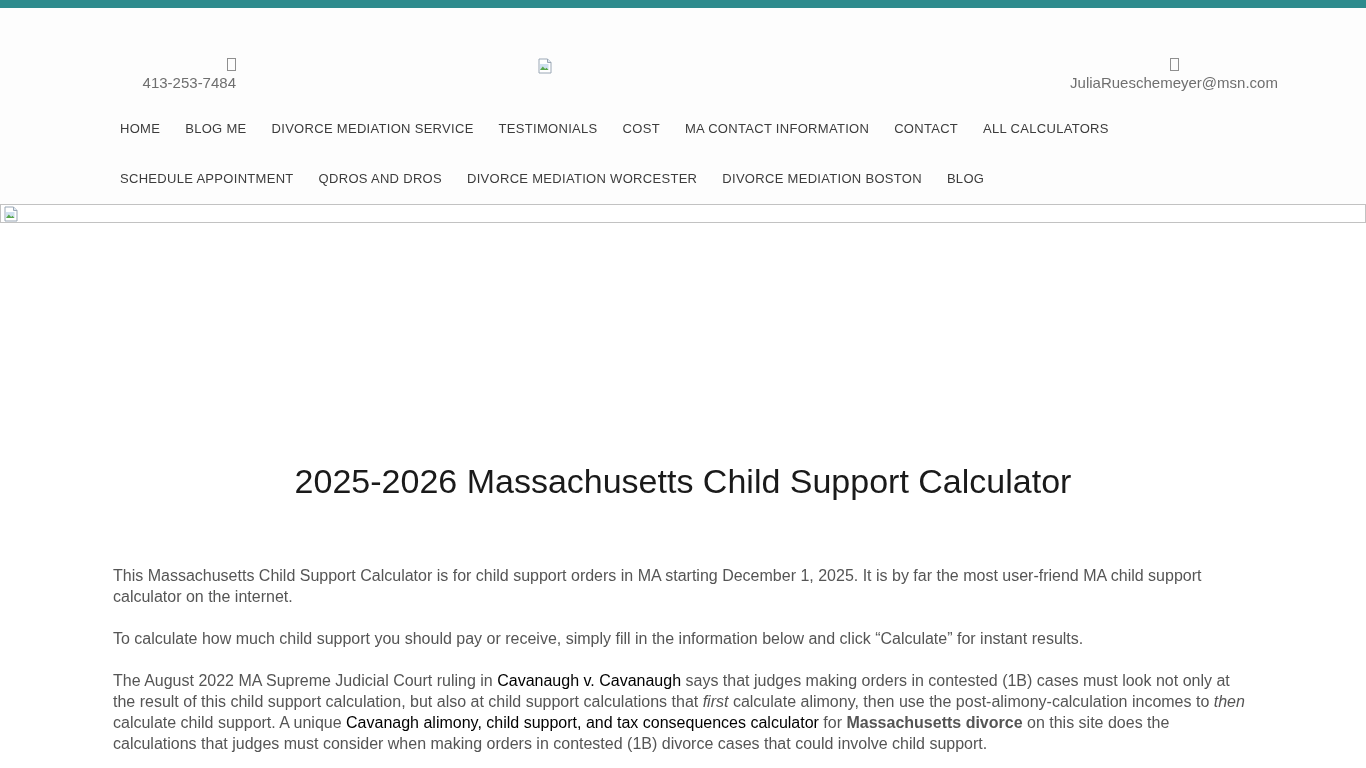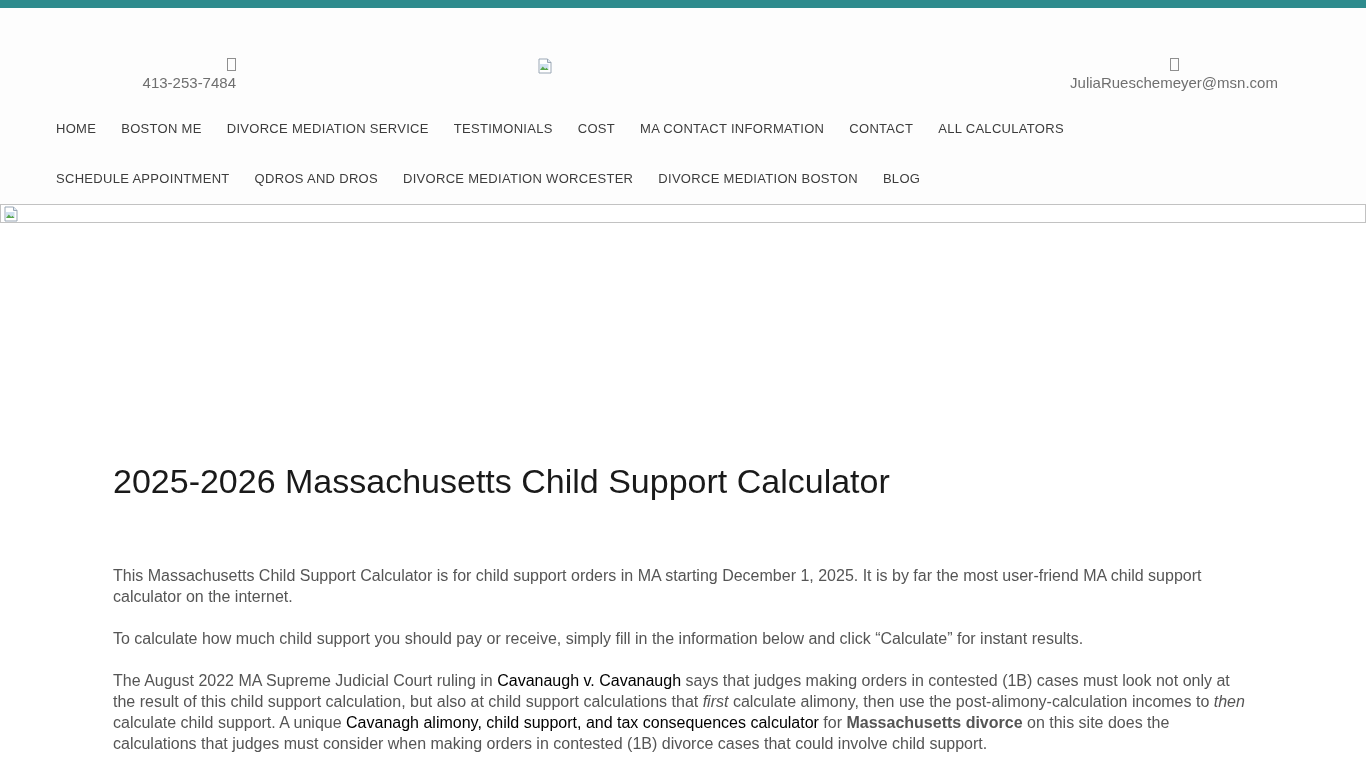--- a/index.html
+++ b/index.html
@@ -14,37 +14,37 @@
   .contact { position: absolute; text-align: center; color: #6f6f6f; font-size: 15px; line-height: 19px; }
   .contact-left { left: 116px; top: 46px; width: 120px; text-align: right; }
   .contact-right { right: 72px; top: 46px; width: 240px; }
   .tofu {
     display: inline-block; width: 9px; height: 13px;
     border: 1px solid #8f8f8f; margin-bottom: 2px; vertical-align: middle;
   }
   .contact a { color: #6f6f6f; text-decoration: none; cursor: pointer; }
   .logo-center { position: absolute; left: 537px; top: 50px; width: 16px; height: 16px; }
 
-  .nav-row { display: flex; align-items: center; column-gap: 25px; padding-left: 56px; background: #fdfdfd; }
+  .nav-row { display: flex; align-items: center; column-gap: 25px; padding-left: 120px; background: #fdfdfd; }
   .nav-row1 { height: 47px; }
   .nav-row2 { height: 52px; }
   .nav-item {
     color: #3c3c3c; font-size: 13px; letter-spacing: 0.3px;
     text-decoration: none; white-space: nowrap; cursor: pointer;
   }
 
   .banner-strip {
     height: 19px; border: 1px solid #c2c2c2; background: #ffffff;
     display: flex; align-items: center; padding-left: 2px;
   }
 
   .main { margin: 239px 113px 0 113px; }
   .page-title {
     font-size: 34px; font-weight: 400; color: #1a1a1a;
-    margin: 0 0 64px 0; line-height: 39px;
+    margin: 0 0 64px 0; line-height: 39px; text-align: center;
   }
   .body-text { font-size: 16px; color: #555555; line-height: 21px; margin: 0 0 21px 0; }
   .text-link { color: #000000; text-decoration: none; cursor: pointer; }
   .seg-italic { font-style: italic; }
   .seg-bold { font-weight: bold; }
 </style>
 </head>
 <body>
 
 <svg width="0" height="0" style="position:absolute">
@@ -74,21 +74,21 @@
 
   <div class="contact contact-right">
     <span class="tofu"></span><br>
     <a>JuliaRueschemeyer@msn.com</a>
   </div>
 </div>
 
 <nav>
   <div class="nav-row nav-row1">
       <a class="nav-item">HOME</a>
-      <a class="nav-item">BOSTON ME</a>
+      <a class="nav-item">BLOG ME</a>
       <a class="nav-item">DIVORCE MEDIATION SERVICE</a>
       <a class="nav-item">TESTIMONIALS</a>
       <a class="nav-item">COST</a>
       <a class="nav-item">MA CONTACT INFORMATION</a>
       <a class="nav-item">CONTACT</a>
       <a class="nav-item">ALL CALCULATORS</a>
     </div>
   <div class="nav-row nav-row2">
       <a class="nav-item">SCHEDULE APPOINTMENT</a>
       <a class="nav-item">QDROS AND DROS</a>

